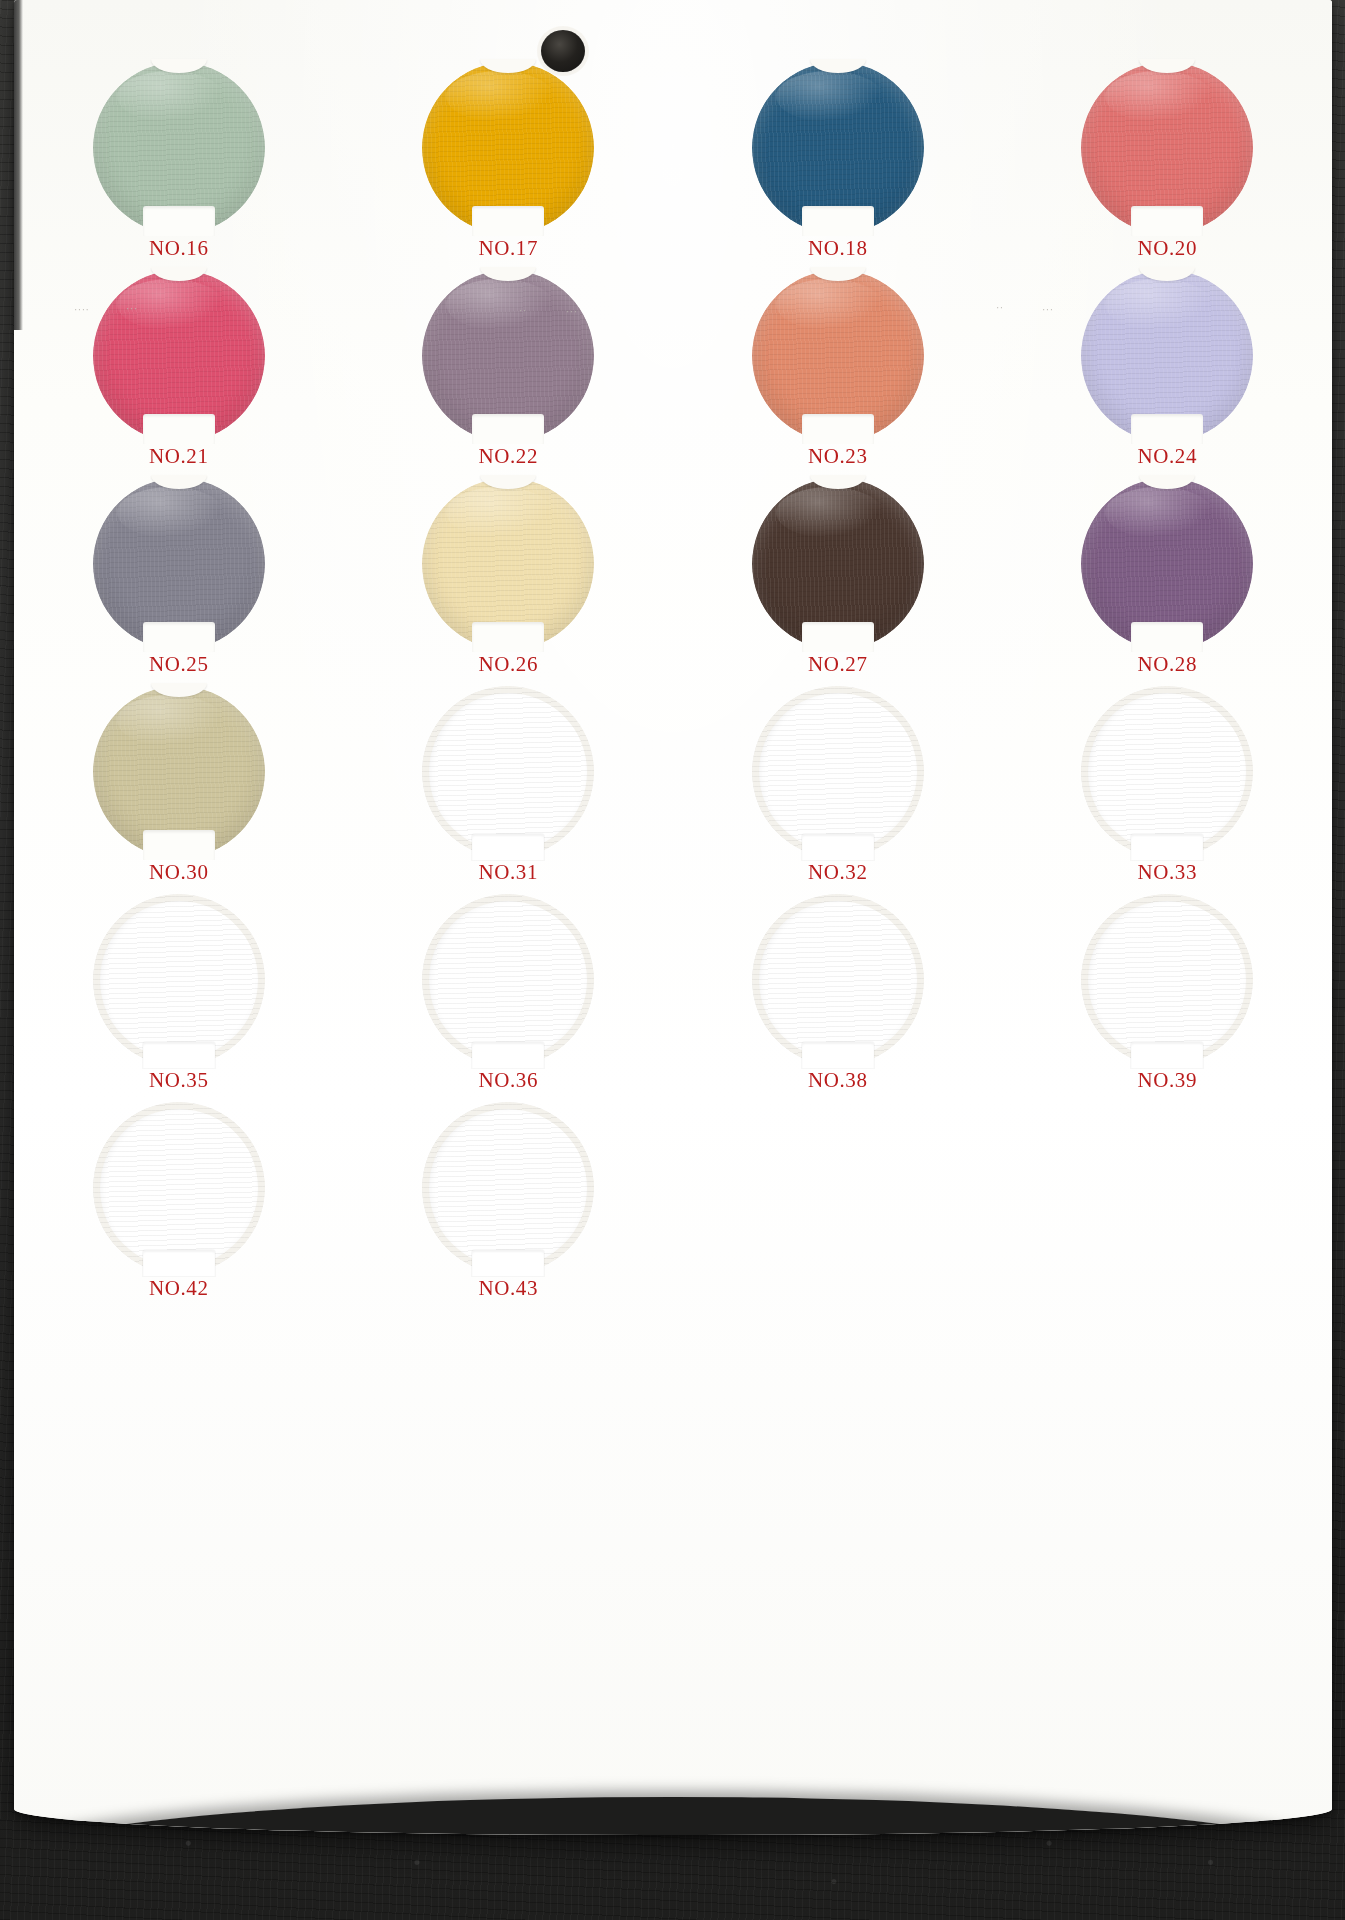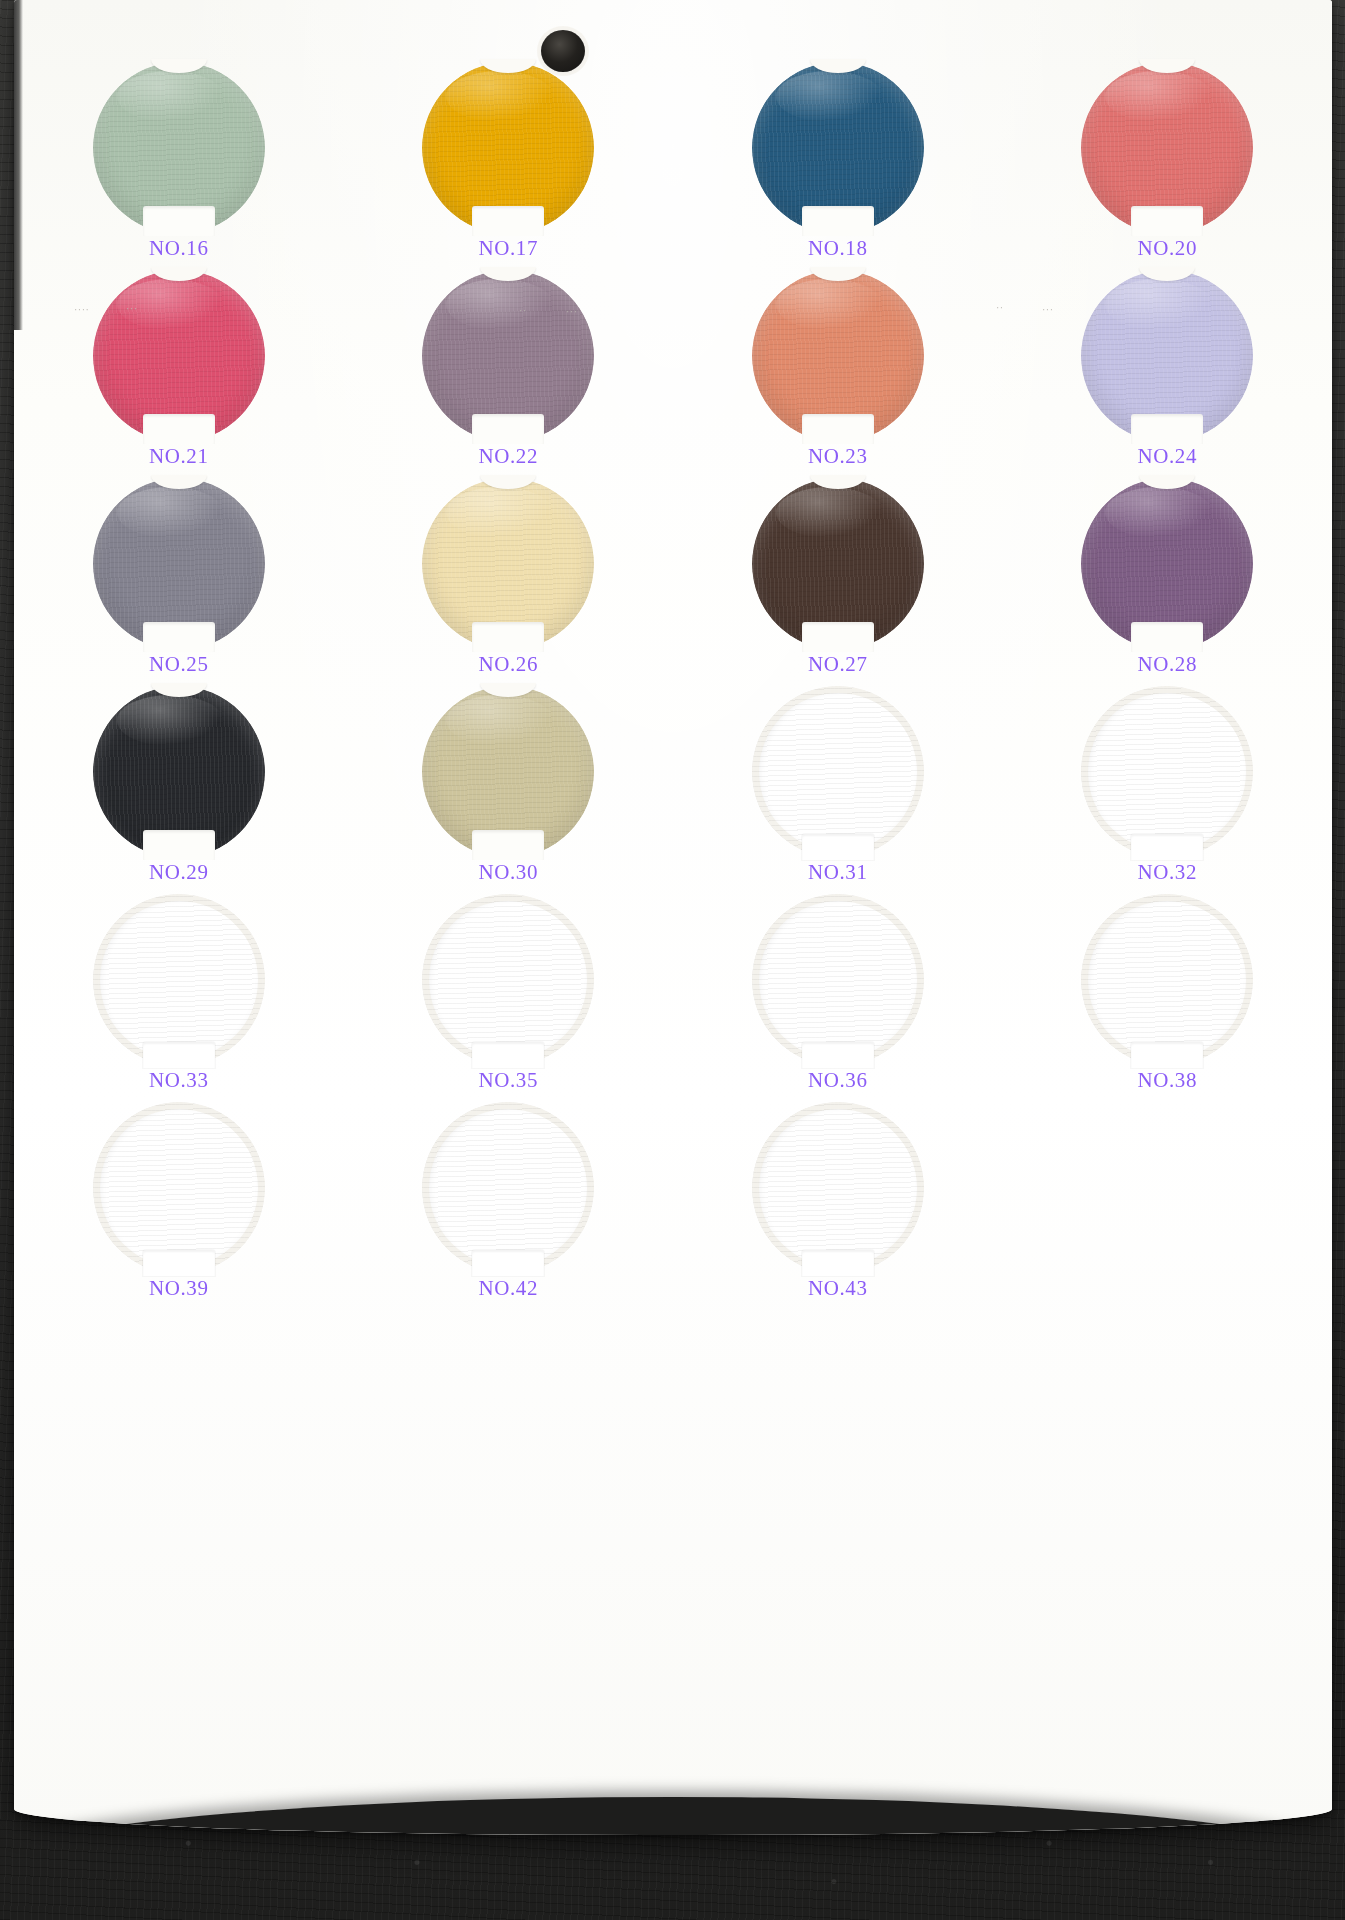--- a/index.html
+++ b/index.html
@@ -143,21 +143,21 @@
   .cell.empty .chip-notch{
     background:#ffffff;
     box-shadow:inset 0 2px 2px rgba(0,0,0,.05), 0 0 0 1px rgba(0,0,0,.03);
     height:26px;
   }
 
   .chip-label{
     margin-top:2px;
     font-size:21px;
     letter-spacing:.6px;
-    color:#8b5cf6;
+    color:#b91c1c;
     font-family:"Liberation Serif", serif;
     text-shadow:0 0 1px rgba(255,255,255,.8);
     white-space:nowrap;
   }
 
   
   .faint-row{
     position:absolute;
     top:300px;left:0;width:1318px;height:22px;
     pointer-events:none;
@@ -313,31 +313,20 @@
             <div class="chip-tex"></div>
             <div class="chip-gloss"></div>
           </div>
           <div class="chip-bite"></div>
           <div class="chip-notch"></div>
         </div>
         <div class="chip-label">NO.28</div>
       </div>
       <div class="cell">
         <div class="chip-wrap">
-          <div class="chip" style="background: rgb(38, 40, 44);">
-            <div class="chip-tex"></div>
-            <div class="chip-gloss"></div>
-          </div>
-          <div class="chip-bite"></div>
-          <div class="chip-notch"></div>
-        </div>
-        <div class="chip-label">NO.29</div>
-      </div>
-      <div class="cell">
-        <div class="chip-wrap">
           <div class="chip" style="background: rgb(205, 196, 156);">
             <div class="chip-tex"></div>
             <div class="chip-gloss"></div>
           </div>
           <div class="chip-bite"></div>
           <div class="chip-notch"></div>
         </div>
         <div class="chip-label">NO.30</div>
       </div>
       <div class="cell empty">

